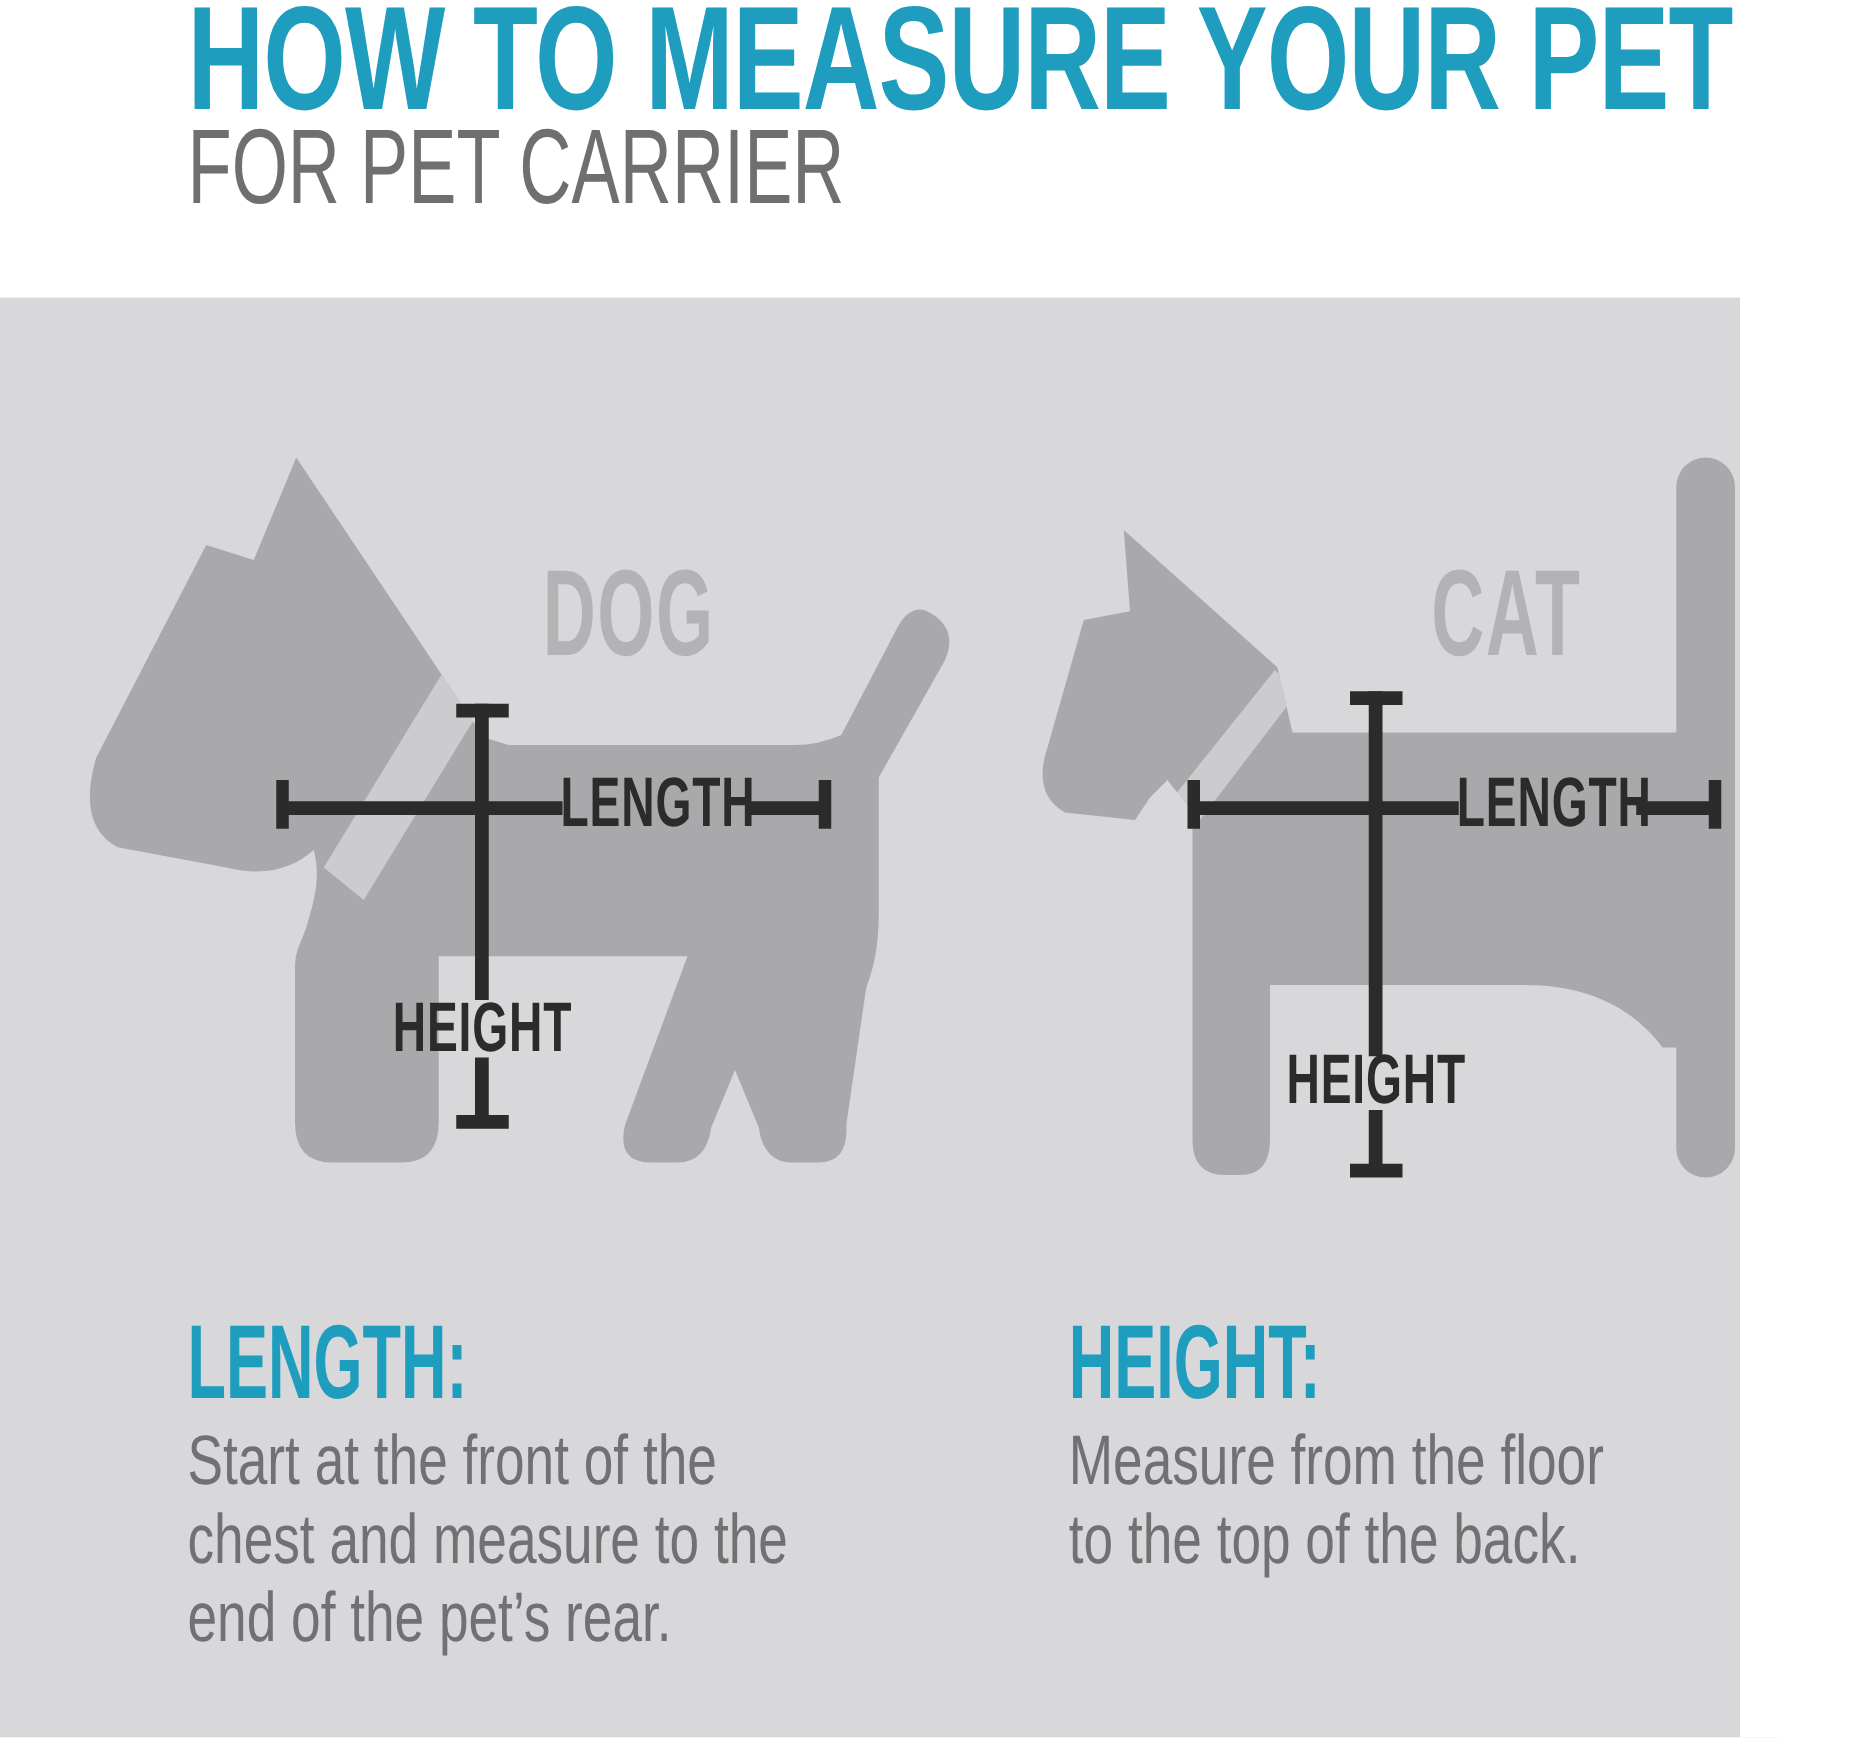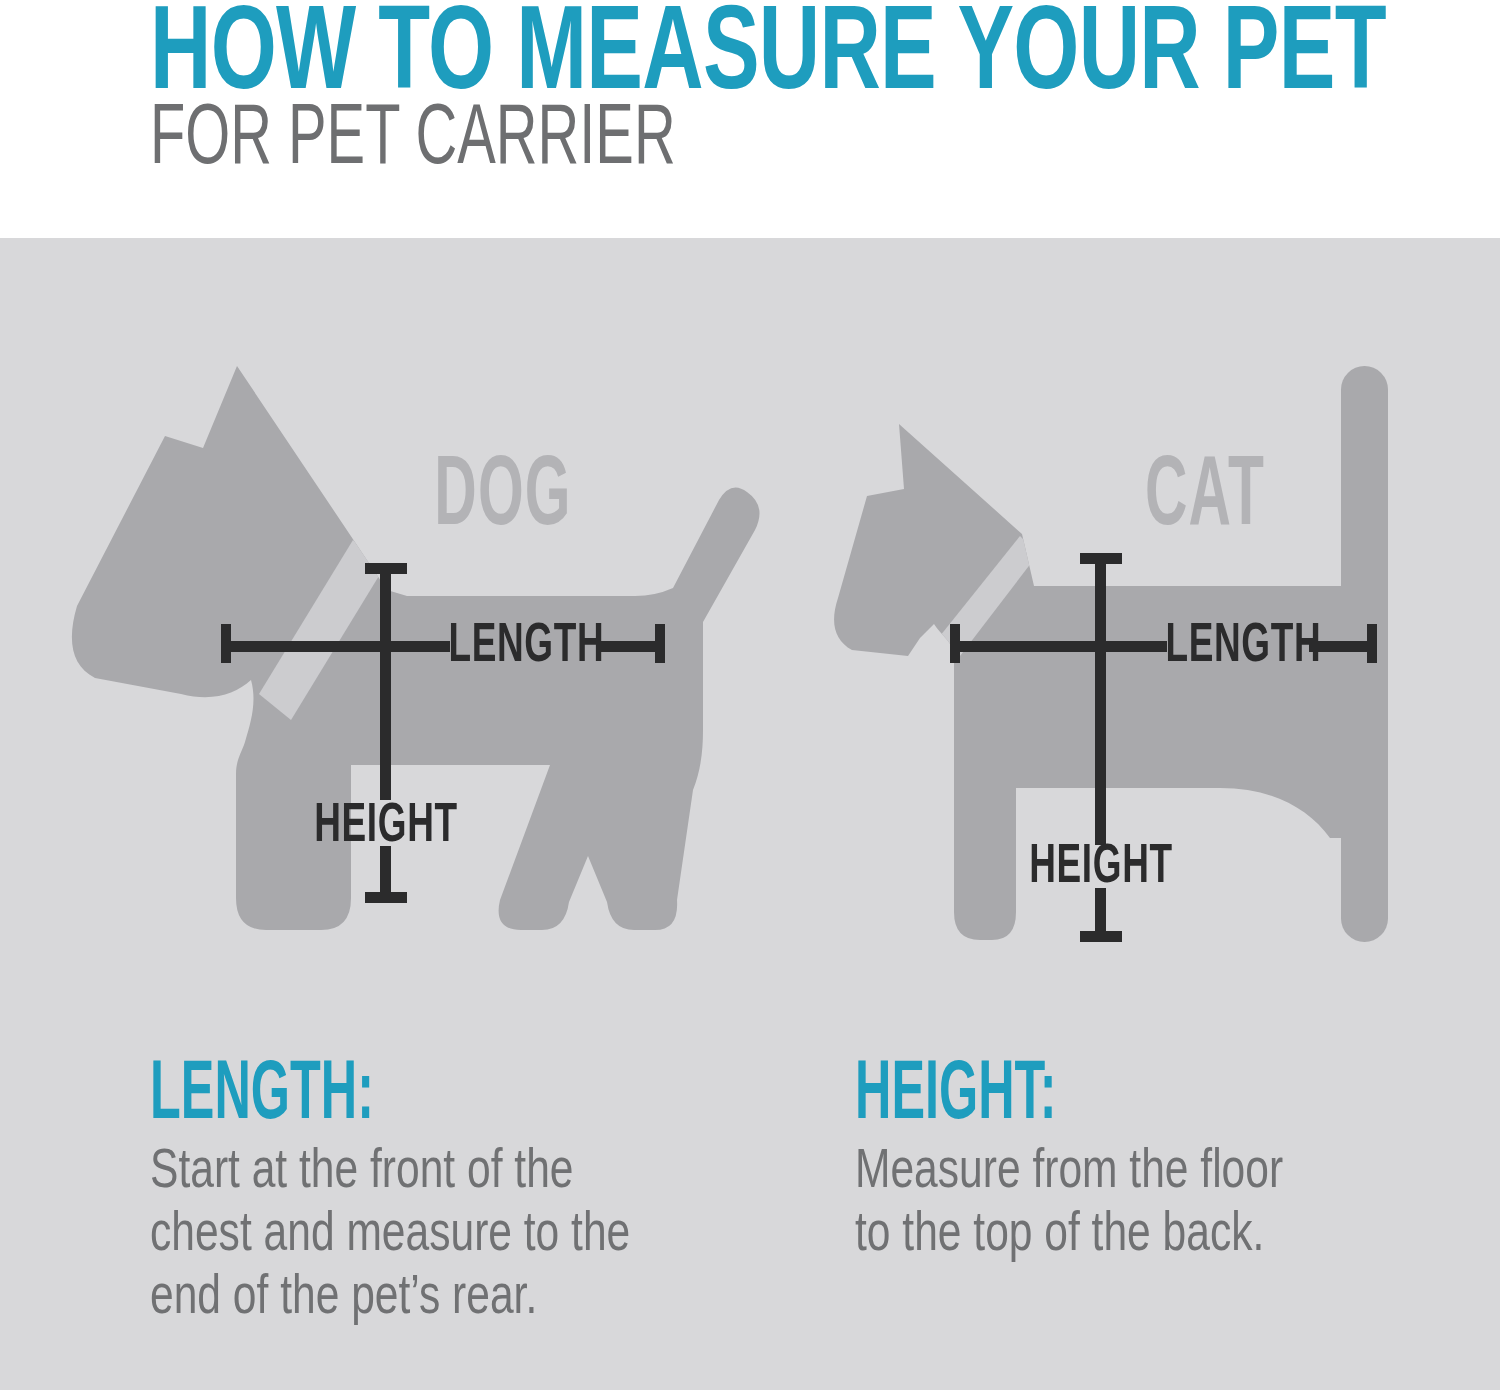--- a/index.html
+++ b/index.html
@@ -7,21 +7,21 @@
     --c-panel:#D8D8DA;
     --c-sil:#A9A9AC;
     --c-collar:#CCCCCF;
     --c-figlabel:#B3B3B6;
     --c-line:#2B2B2C;
     --c-text:#707173;
     --c-subtitle:#6E6F71;
   }
   html,body{margin:0;padding:0;background:#ffffff;}
   .page{
-    position:relative;width:1500px;height:1390px;overflow:hidden;background:#ffffff;
+    position:relative;width:1392px;height:1390px;overflow:hidden;background:#ffffff;
     font-family:"Liberation Sans", sans-serif;
   }
   .abs{position:absolute;}
   .panel{left:0;top:238px;width:1500px;height:1152px;background:var(--c-panel);}
   .title{
     left:150px;top:-12px;font-size:118px;font-weight:700;line-height:1;
     color:var(--c-accent);letter-spacing:-1px;white-space:nowrap;
     transform:scaleX(0.72);transform-origin:left top;
   }
   .subtitle{

